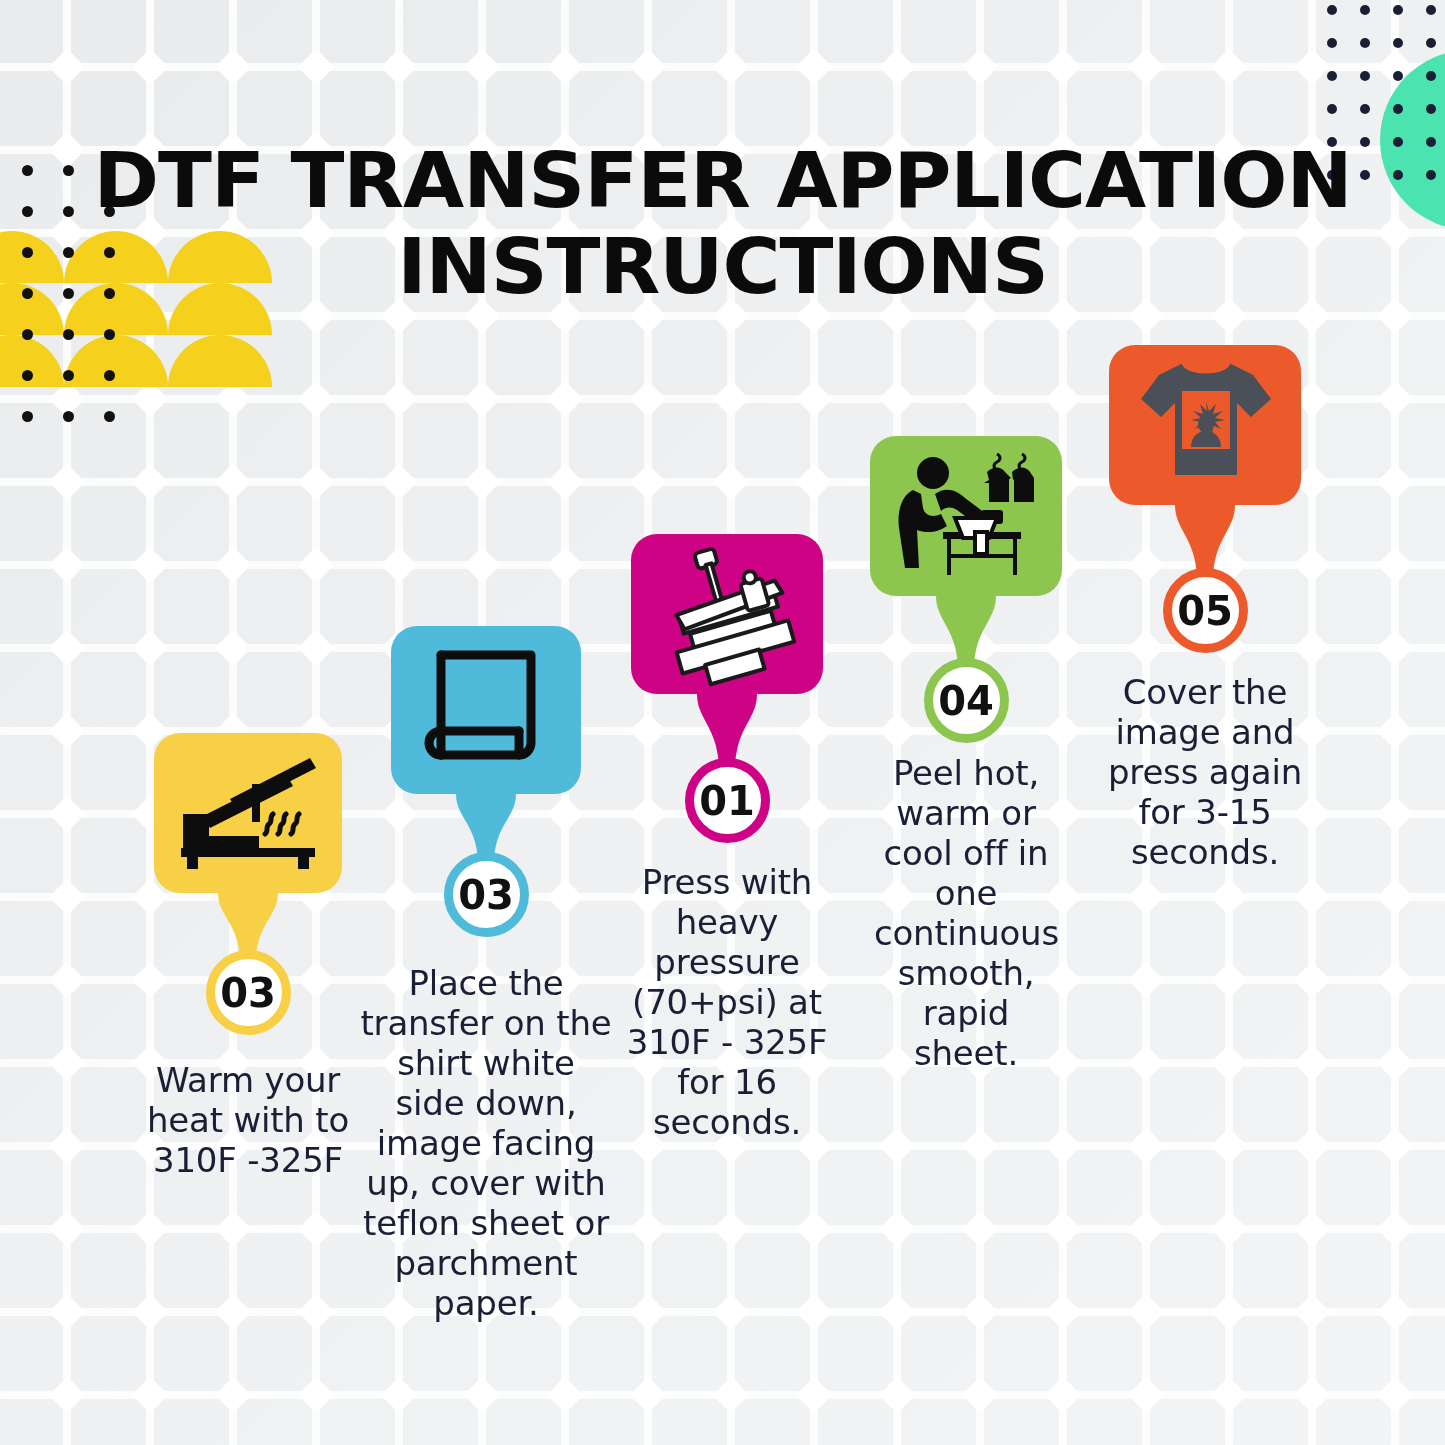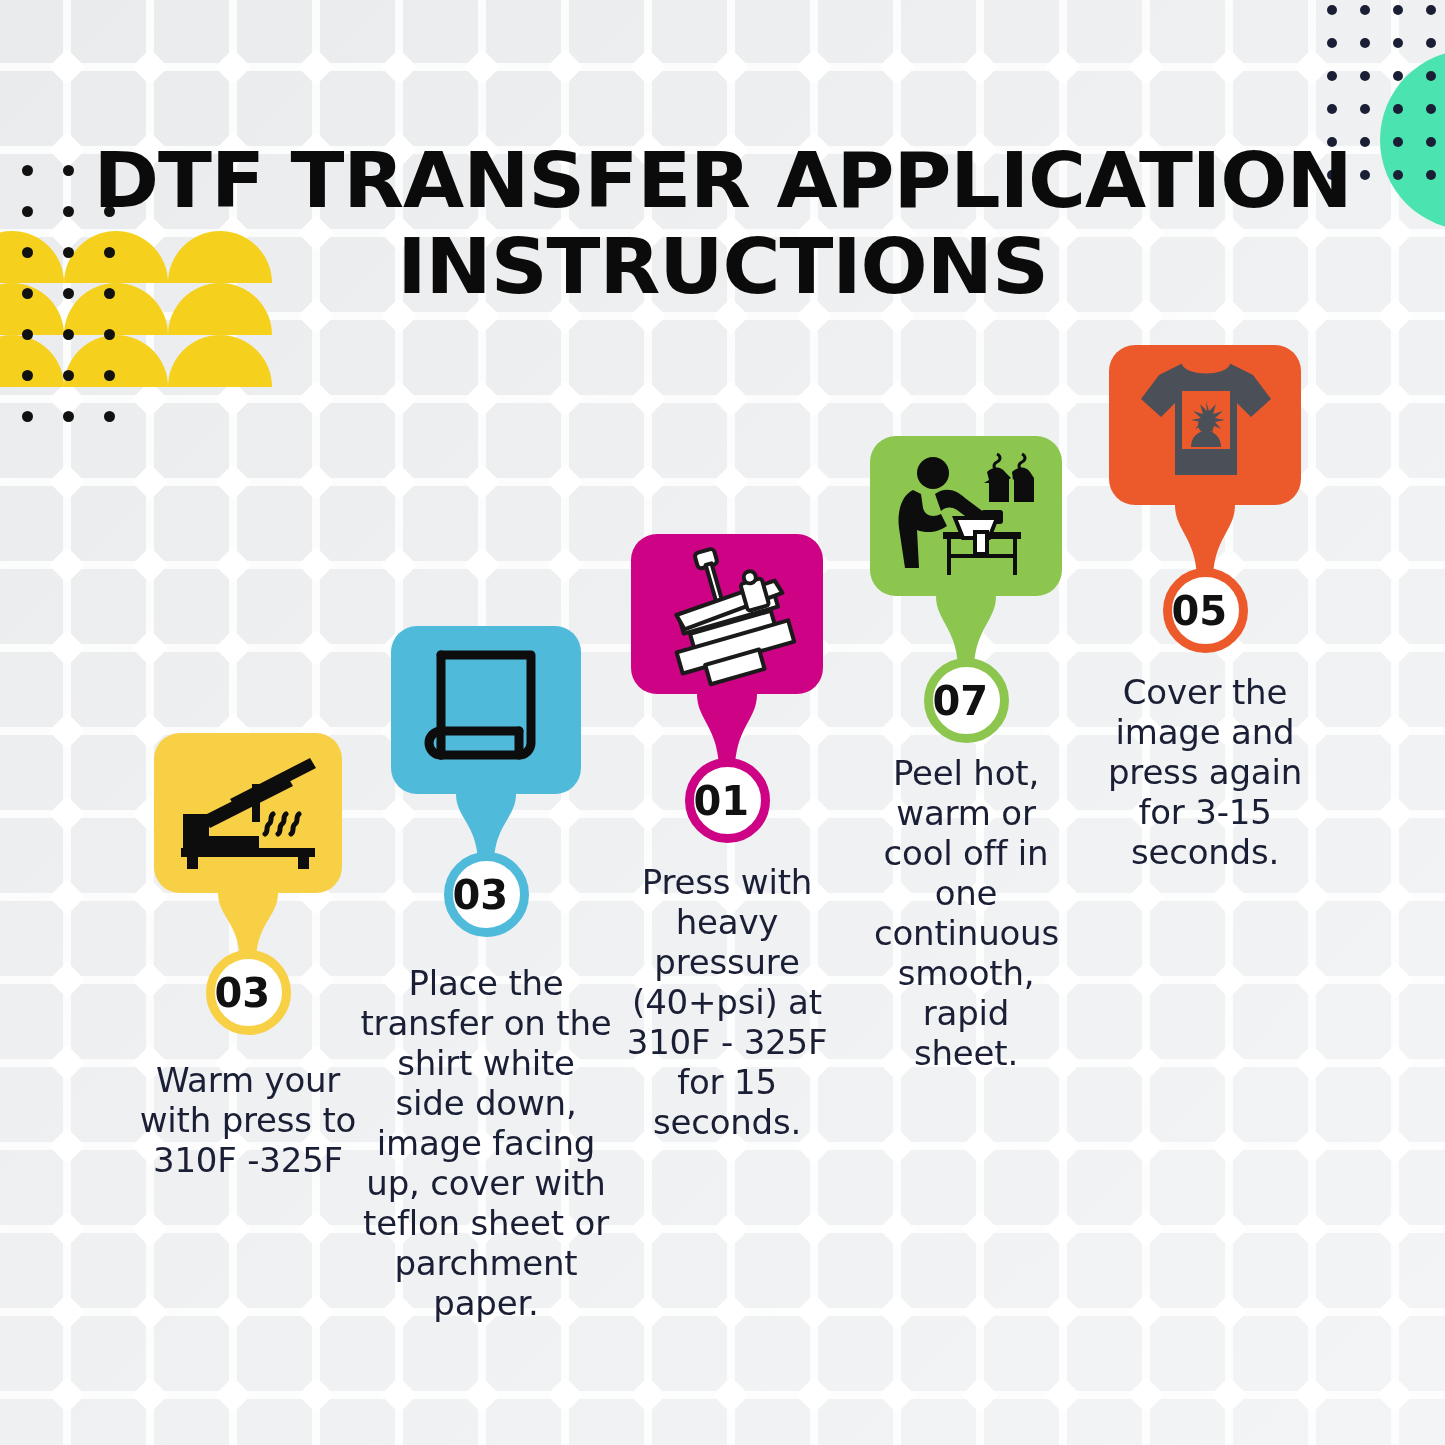--- a/index.html
+++ b/index.html
@@ -65,21 +65,21 @@
   .step{position:absolute;}
   .card{
     position:absolute;
     border-radius:26px;
     display:flex;align-items:center;justify-content:center;
   }
   .bulb{
     position:absolute;
     border-radius:50%;
     background:#ffffff;
-    display:flex;align-items:center;
+    display:flex;align-items:center;justify-content:center;
     box-sizing:border-box;
   }
   .bulb-num{
     font-family:"DejaVu Sans", sans-serif;
     font-weight:700;
     font-size:40px;
     color:#111;
     letter-spacing:0px;
     line-height:1;
   }
@@ -515,21 +515,21 @@
             <g fill="none" stroke="#0d0d0d" stroke-width="5" stroke-linecap="round">
               <path d="M92 78c4-3 0-7 4-10s0-7 4-10"></path>
               <path d="M105 78c4-3 0-7 4-10s0-7 4-10"></path>
               <path d="M118 78c4-3 0-7 4-10s0-7 4-10"></path>
             </g>
           </svg>
         </div>
         <div class="bulb" style="left:205.5px;top:950px;width:85px;height:85px;border:9px solid #F7D046;">
           <span class="bulb-num">03</span>
         </div>
-        <div class="caption" style="left:138px;top:1060px;width:220px;">Warm your with press to 310F -325F</div>
+        <div class="caption" style="left:138px;top:1060px;width:220px;">Warm your heat with to 310F -325F</div>
       </div>
       <div class="step">
         <svg style="position:absolute;left:416px;top:794px;" width="140" height="66" viewBox="0 0 140 66" preserveAspectRatio="none">
           <path d="M40 0 C40 23.099999999999998 60 29.7 62 66 L78 66 C80 29.7 100 23.099999999999998 100 0 Z" fill="#50BADB"></path>
         </svg>
         <div class="card" style="left:391px;top:626px;width:190px;height:168px;background:#50BADB;">
           <svg class="icon-svg" width="130" height="130" viewBox="0 0 130 130">
             <g fill="none" stroke="#0d0d0d" stroke-width="9" stroke-linejoin="round" stroke-linecap="round">
               <path d="M20 10 h90 v88 a12 12 0 0 1 -12 12 h-78"></path>
               <path d="M20 10 v100"></path>
@@ -560,21 +560,21 @@
                 <path d="M40 118 h56 v20 H40 z"></path>
                 <rect x="96" y="50" width="22" height="28" rx="3"></rect>
                 <circle cx="107" cy="46" r="6"></circle>
               </g>
             </g>
           </svg>
         </div>
         <div class="bulb" style="left:684.5px;top:758px;width:85px;height:85px;border:9px solid #CE0285;">
           <span class="bulb-num">01</span>
         </div>
-        <div class="caption" style="left:621px;top:862px;width:212px;">Press with heavy pressure (40+psi) at 310F - 325F for 15 seconds.</div>
+        <div class="caption" style="left:621px;top:862px;width:212px;">Press with heavy pressure (70+psi) at 310F - 325F for 16 seconds.</div>
       </div>
       <div class="step">
         <svg style="position:absolute;left:896px;top:596px;" width="140" height="70" viewBox="0 0 140 70" preserveAspectRatio="none">
           <path d="M40 0 C40 24.5 60 31.5 62 70 L78 70 C80 31.5 100 24.5 100 0 Z" fill="#8CC64F"></path>
         </svg>
         <div class="card" style="left:870px;top:436px;width:192px;height:160px;background:#8CC64F;">
           <svg class="icon-svg" width="150" height="140" viewBox="0 0 150 140">
             <g fill="#0d0d0d">
               <circle cx="42" cy="27" r="16"></circle>
               <path d="M22 44 c-12 6 -16 22 -14 38 l6 40 h14 l-2 -38 c10 4 22 2 30 -4 l-6 -12 c-8 4 -16 2 -18 -6 l-2 -14 z"></path>
@@ -591,21 +591,21 @@
               <path d="M121 26 c6 -6 14 -6 18 0 l4 6 -9 6 -4 -4 c-2 -2 -6 -2 -8 0 z"></path>
               <path d="M123 32 h20 v24 h-20 z"></path>
             </g>
             <g fill="none" stroke="#0d0d0d" stroke-width="3">
               <path d="M106 8 c4 2 4 6 0 8 s-4 6 0 8"></path>
               <path d="M131 8 c4 2 4 6 0 8 s-4 6 0 8"></path>
             </g>
           </svg>
         </div>
         <div class="bulb" style="left:923.5px;top:658px;width:85px;height:85px;border:9px solid #8CC64F;">
-          <span class="bulb-num">07</span>
+          <span class="bulb-num">04</span>
         </div>
         <div class="caption" style="left:874px;top:753px;width:184px;">Peel hot, warm or cool off in one continuous smooth, rapid sheet.</div>
       </div>
       <div class="step">
         <svg style="position:absolute;left:1135px;top:505px;" width="140" height="71" viewBox="0 0 140 71" preserveAspectRatio="none">
           <path d="M40 0 C40 24.849999999999998 60 31.95 62 71 L78 71 C80 31.95 100 24.849999999999998 100 0 Z" fill="#EC5A2C"></path>
         </svg>
         <div class="card" style="left:1109px;top:345px;width:192px;height:160px;background:#EC5A2C;">
           <svg class="icon-svg" width="145" height="140" viewBox="0 0 145 140">
             <path d="M50 8 L26 20 L8 44 l20 18 l14 -14 v72 h62 V48 l14 14 l20 -18 L120 20 L96 8 c-4 12 -42 12 -46 0 z" fill="#4a4f58"></path>

